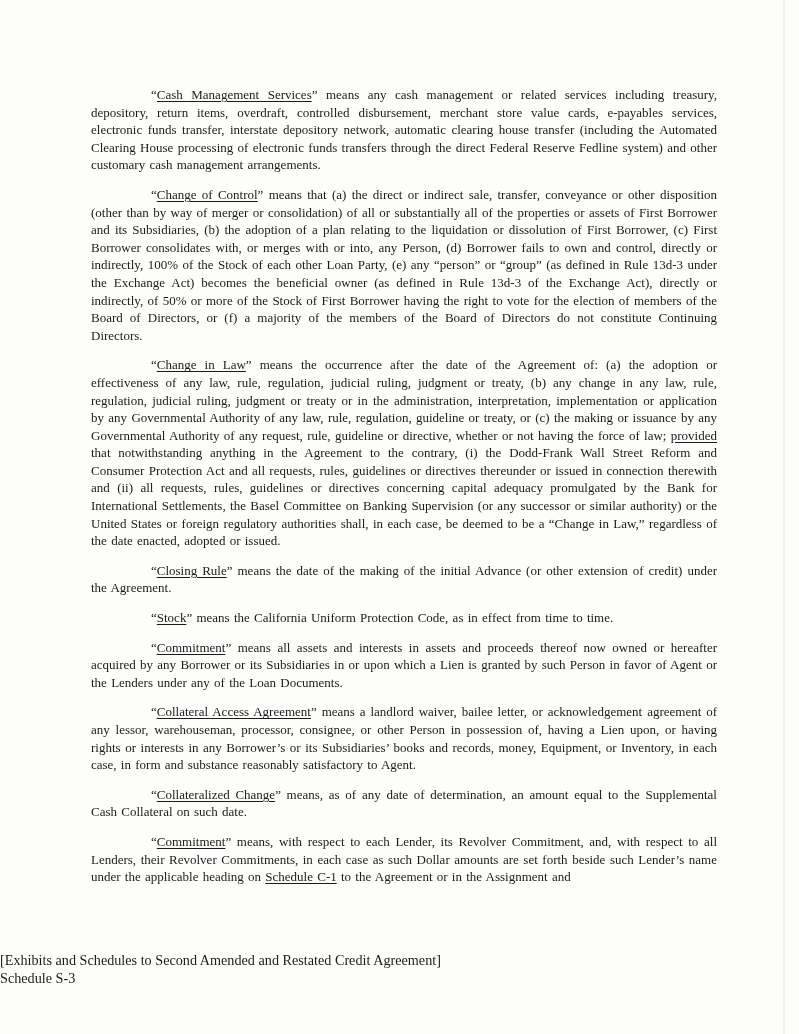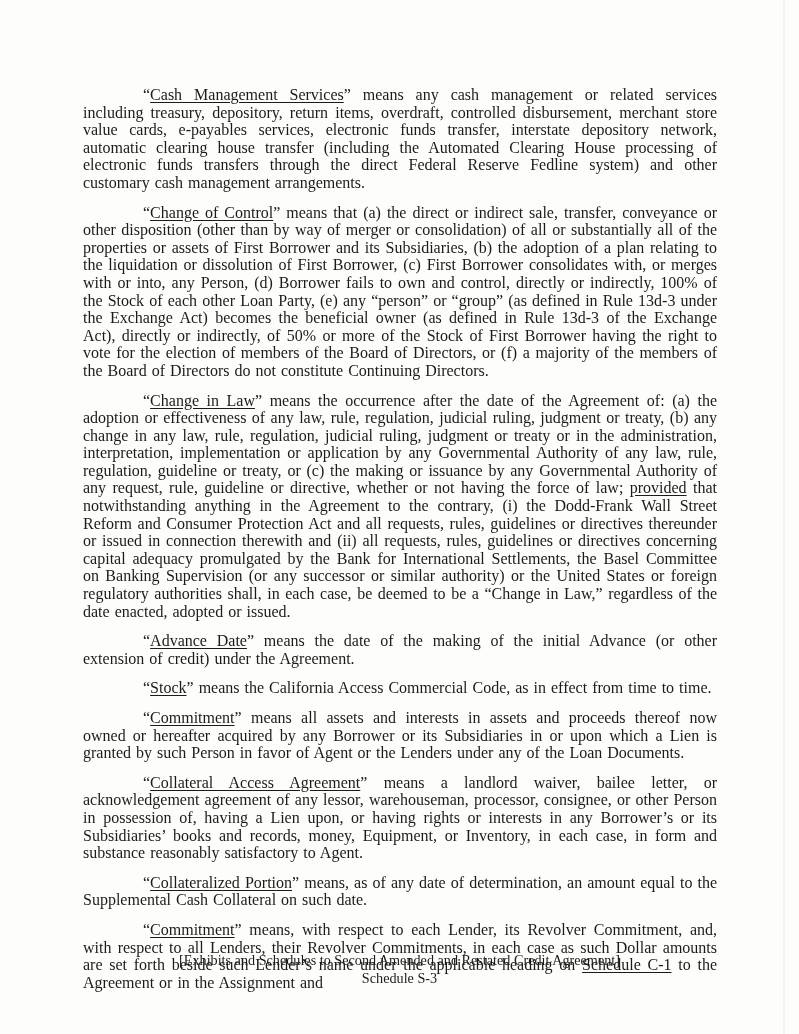--- a/index.html
+++ b/index.html
@@ -25,66 +25,66 @@
     height: 100%;
     background: rgba(0,0,0,0.04);
   }
   .content {
     position: absolute;
     left: 83px;
     top: 86px;
     width: 634px;
   }
   .para {
-    margin: 0 0 12px 0;
+    margin: 0 0 12px 8px;
     text-align: justify;
     text-indent: 60px;
-    font-size: 16px;
+    font-size: 13px;
     line-height: 17.6px;
     word-spacing: 1px;
     font-family: Liberation Serif, serif;
   }
   .u {
     text-decoration: underline;
     text-underline-offset: 2px;
   }
   .footer {
     position: absolute;
     left: 0;
     top: 951px;
     width: 100%;
-    text-align: center;
+    text-align: left;
     font-size: 14.2px;
     line-height: 18px;
   }
 </style>
 </head>
 <body>
 
 <div class="page">
   <div class="scan-edge"></div>
 
   <div class="content">
 
     <p class="para"><span>“</span><span class="u">Cash Management Services</span><span>” means any cash management or related services including treasury, depository, return items, overdraft, controlled disbursement, merchant store value cards, e-payables services, electronic funds transfer, interstate depository network, automatic clearing house transfer (including the Automated Clearing House processing of electronic funds transfers through the direct Federal Reserve Fedline system) and other customary cash management arrangements.</span></p>
 
 
     <p class="para"><span>“</span><span class="u">Change of Control</span><span>” means that (a) the direct or indirect sale, transfer, conveyance or other disposition (other than by way of merger or consolidation) of all or substantially all of the properties or assets of First Borrower and its Subsidiaries, (b) the adoption of a plan relating to the liquidation or dissolution of First Borrower, (c) First Borrower consolidates with, or merges with or into, any Person, (d) Borrower fails to own and control, directly or indirectly, 100% of the Stock of each other Loan Party, (e) any “person” or “group” (as defined in Rule 13d-3 under the Exchange Act) becomes the beneficial owner (as defined in Rule 13d-3 of the Exchange Act), directly or indirectly, of 50% or more of the Stock of First Borrower having the right to vote for the election of members of the Board of Directors, or (f) a majority of the members of the Board of Directors do not constitute Continuing Directors.</span></p>
 
     <p class="para"><span>“</span><span class="u">Change in Law</span><span>” means the occurrence after the date of the Agreement of:  (a) the adoption or effectiveness of any law, rule, regulation, judicial ruling, judgment or treaty, (b) any change in any law, rule, regulation, judicial ruling, judgment or treaty or in the administration, interpretation, implementation or application by any Governmental Authority of any law, rule, regulation, guideline or treaty, or (c) the making or issuance by any Governmental Authority of any request, rule, guideline or directive, whether or not having the force of law; </span><span class="u">provided</span><span> that notwithstanding anything in the Agreement to the contrary, (i) the Dodd-Frank Wall Street Reform and Consumer Protection Act and all requests, rules, guidelines or directives thereunder or issued in connection therewith and (ii) all requests, rules, guidelines or directives concerning capital adequacy promulgated by the Bank for International Settlements, the Basel Committee on Banking Supervision (or any successor or similar authority) or the United States or foreign regulatory authorities shall, in each case, be deemed to be a “Change in Law,” regardless of the date enacted, adopted or issued.</span></p>
 
-    <p class="para"><span>“</span><span class="u">Advance Date</span><span>” means the date of the making of the initial Advance (or other extension of credit) under the Agreement.</span></p>
+    <p class="para"><span>“</span><span class="u">Closing Rule</span><span>” means the date of the making of the initial Advance (or other extension of credit) under the Agreement.</span></p>
 
-    <p class="para"><span>“</span><span class="u">Stock</span><span>” means the California Access Commercial Code, as in effect from time to time.</span></p>
+    <p class="para"><span>“</span><span class="u">Stock</span><span>” means the California Uniform Protection Code, as in effect from time to time.</span></p>
 
     <p class="para"><span>“</span><span class="u">Commitment</span><span>” means all assets and interests in assets and proceeds thereof now owned or hereafter acquired by any Borrower or its Subsidiaries in or upon which a Lien is granted by such Person in favor of Agent or the Lenders under any of the Loan Documents.</span></p>
 
     <p class="para"><span>“</span><span class="u">Collateral Access Agreement</span><span>” means a landlord waiver, bailee letter, or acknowledgement agreement of any lessor, warehouseman, processor, consignee, or other Person in possession of, having a Lien upon, or having rights or interests in any Borrower’s or its Subsidiaries’ books and records, money, Equipment, or Inventory, in each case, in form and substance reasonably satisfactory to Agent.</span></p>
 
-    <p class="para"><span>“</span><span class="u">Collateralized Portion</span><span>” means, as of any date of determination, an amount equal to the Supplemental Cash Collateral on such date.</span></p>
+    <p class="para"><span>“</span><span class="u">Collateralized Change</span><span>” means, as of any date of determination, an amount equal to the Supplemental Cash Collateral on such date.</span></p>
 
     <p class="para"><span>“</span><span class="u">Commitment</span><span>” means, with respect to each Lender, its Revolver Commitment, and, with respect to all Lenders, their Revolver Commitments, in each case as such Dollar amounts are set forth beside such Lender’s name under the applicable heading on </span><span class="u">Schedule C-1</span><span> to the Agreement or in the Assignment and</span></p>
 
   </div>
 
   <div class="footer">
     <div>[Exhibits and Schedules to Second Amended and Restated Credit Agreement]</div>
     <div>Schedule S-3</div>
   </div>
 </div>

